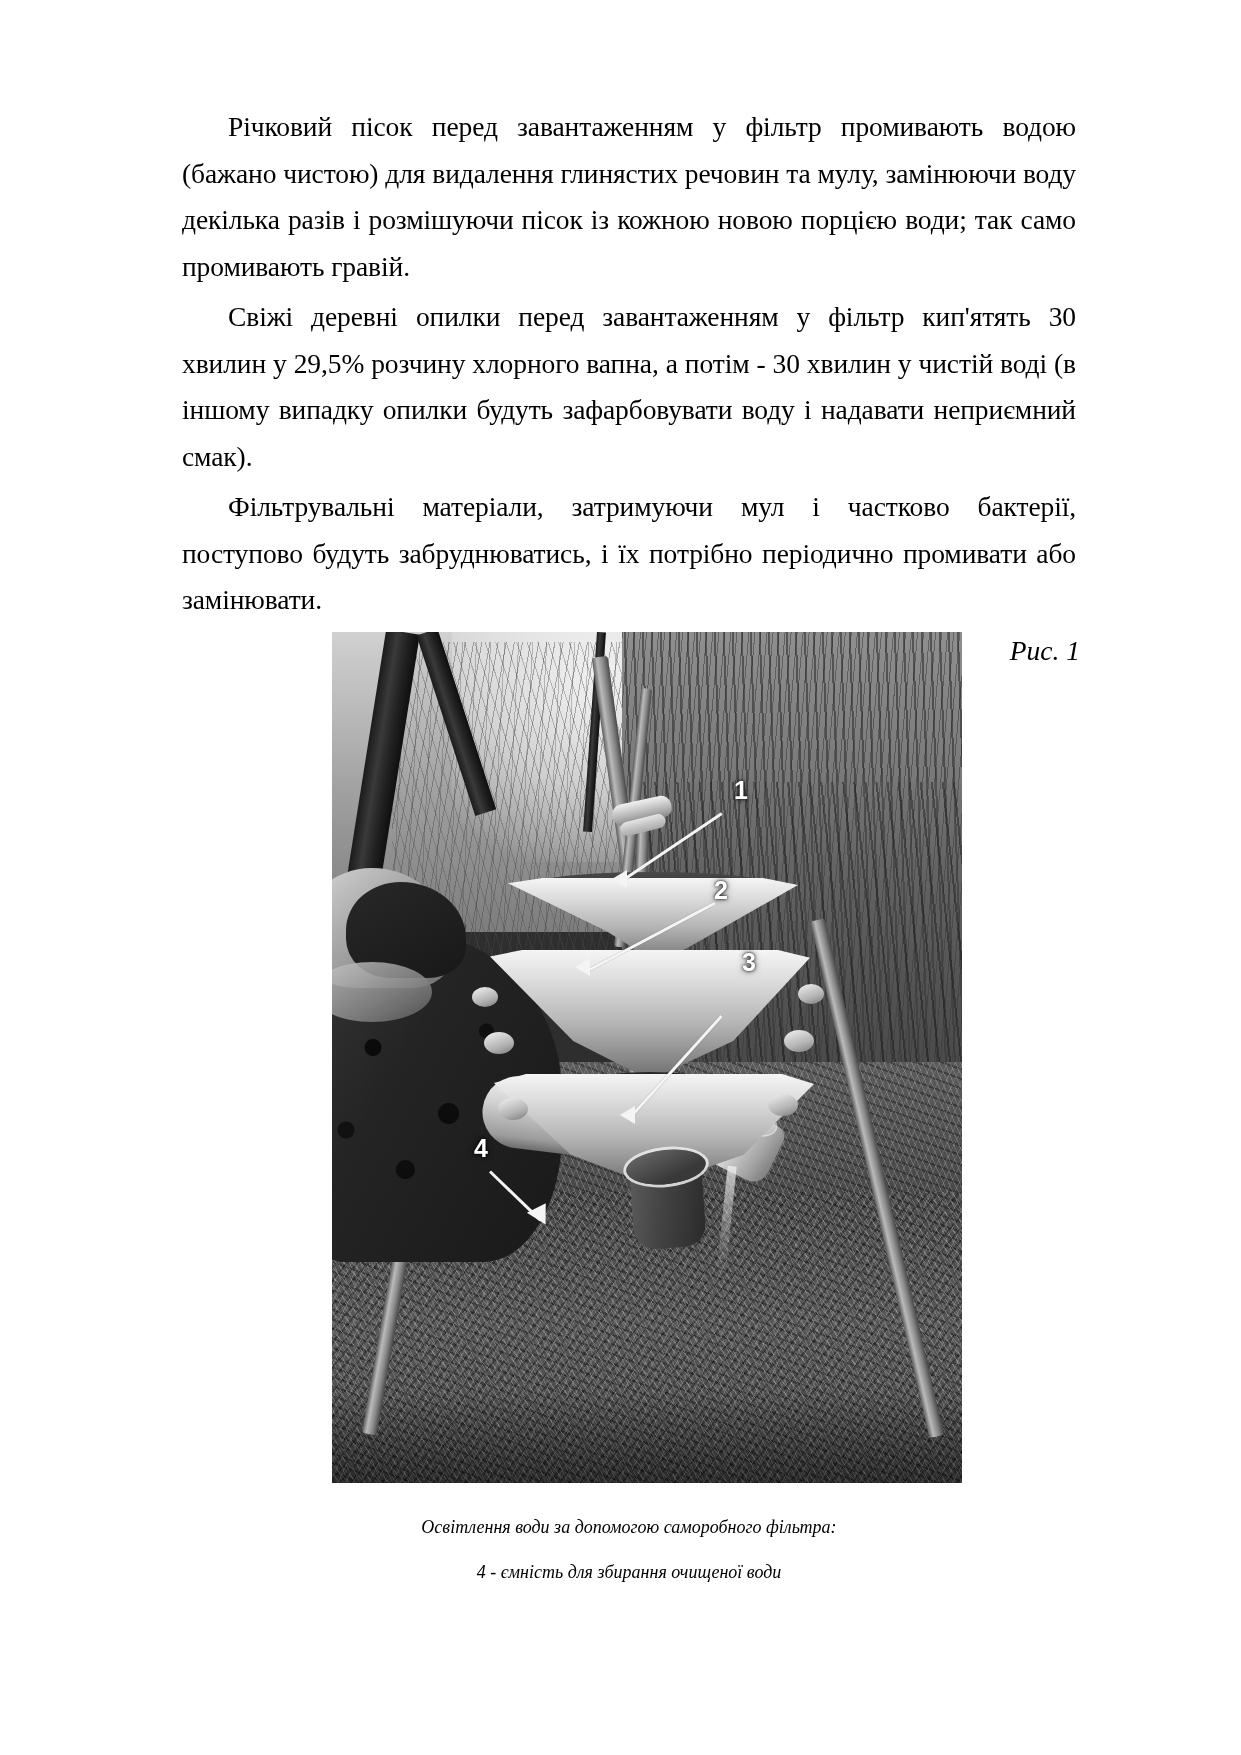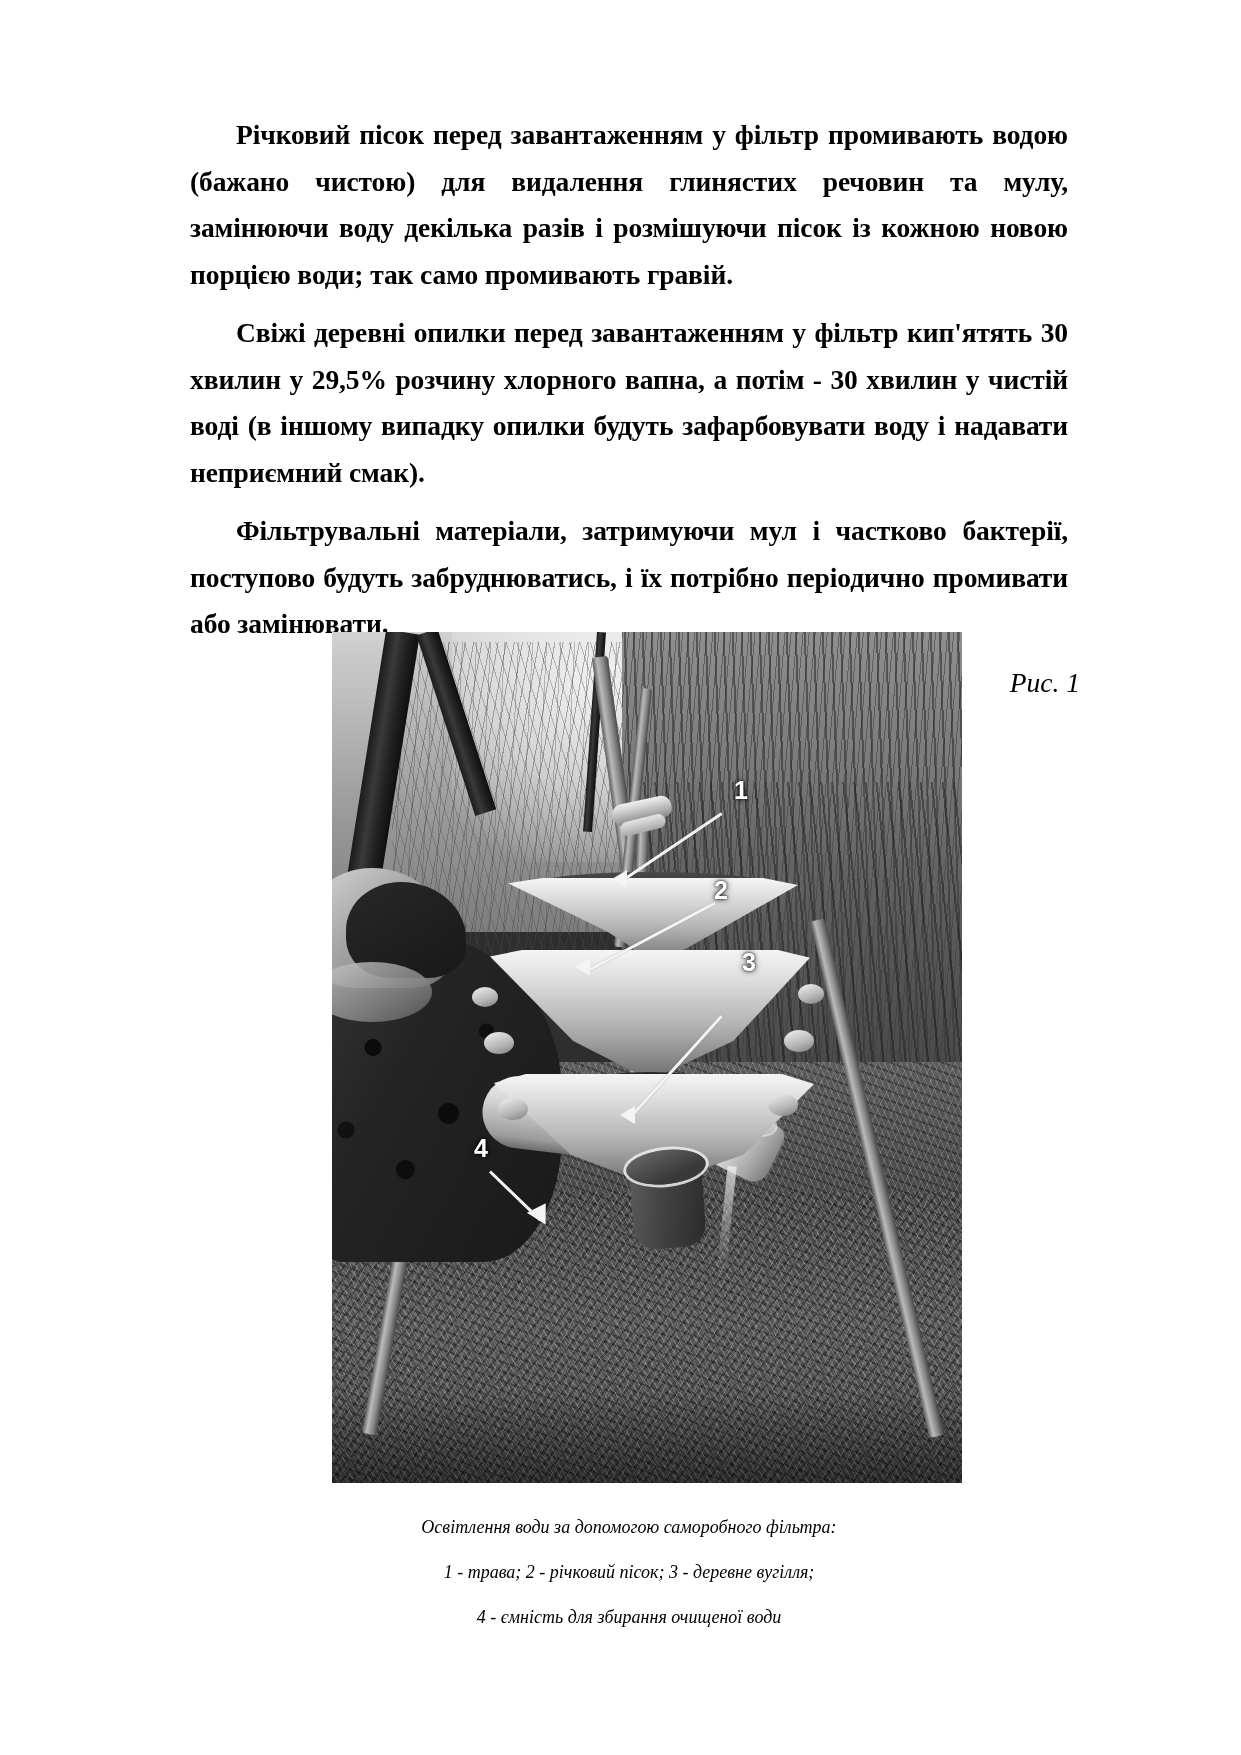--- a/index.html
+++ b/index.html
@@ -20,23 +20,22 @@
   }
   .body-text{
     width:902px;
     font-size:27.5px;
     line-height:46.5px;
     text-align:justify;
     text-justify:inter-word;
     letter-spacing:-0.1px;
   }
   .body-text p{
-    margin:12px;
+    margin:4px;
     text-indent:46px;
-    font-weight:bold;
   }
   .fig-ref{
     width:902px;
     text-align:right;
     font-style:italic;
     font-size:27.5px;
     line-height:46.5px;
     margin-top:2px;
   }
 
@@ -386,15 +385,14 @@
 
     <div class="callout-line" style="left:158px;top:538px;width:70px;transform:rotate(44deg);"></div>
     <div class="callout-head" style="left:198px;top:570px;border-width:0 11px 18px 11px;border-color:transparent transparent #f2f2f2 transparent;transform:rotate(32deg);"></div>
     <div class="callout-num" style="left:142px;top:504px;">4</div>
 
   </div>
 </div>
 
 <div class="caption">
   <div>Освітлення води за допомогою саморобного фільтра:</div>
-  <div>1 - трава; 2 - річковий пісок; 3 - деревне вугілля;</div>
   <div>4 - ємність для збирання очищеної води</div>
 </div>
 
 </body></html>

